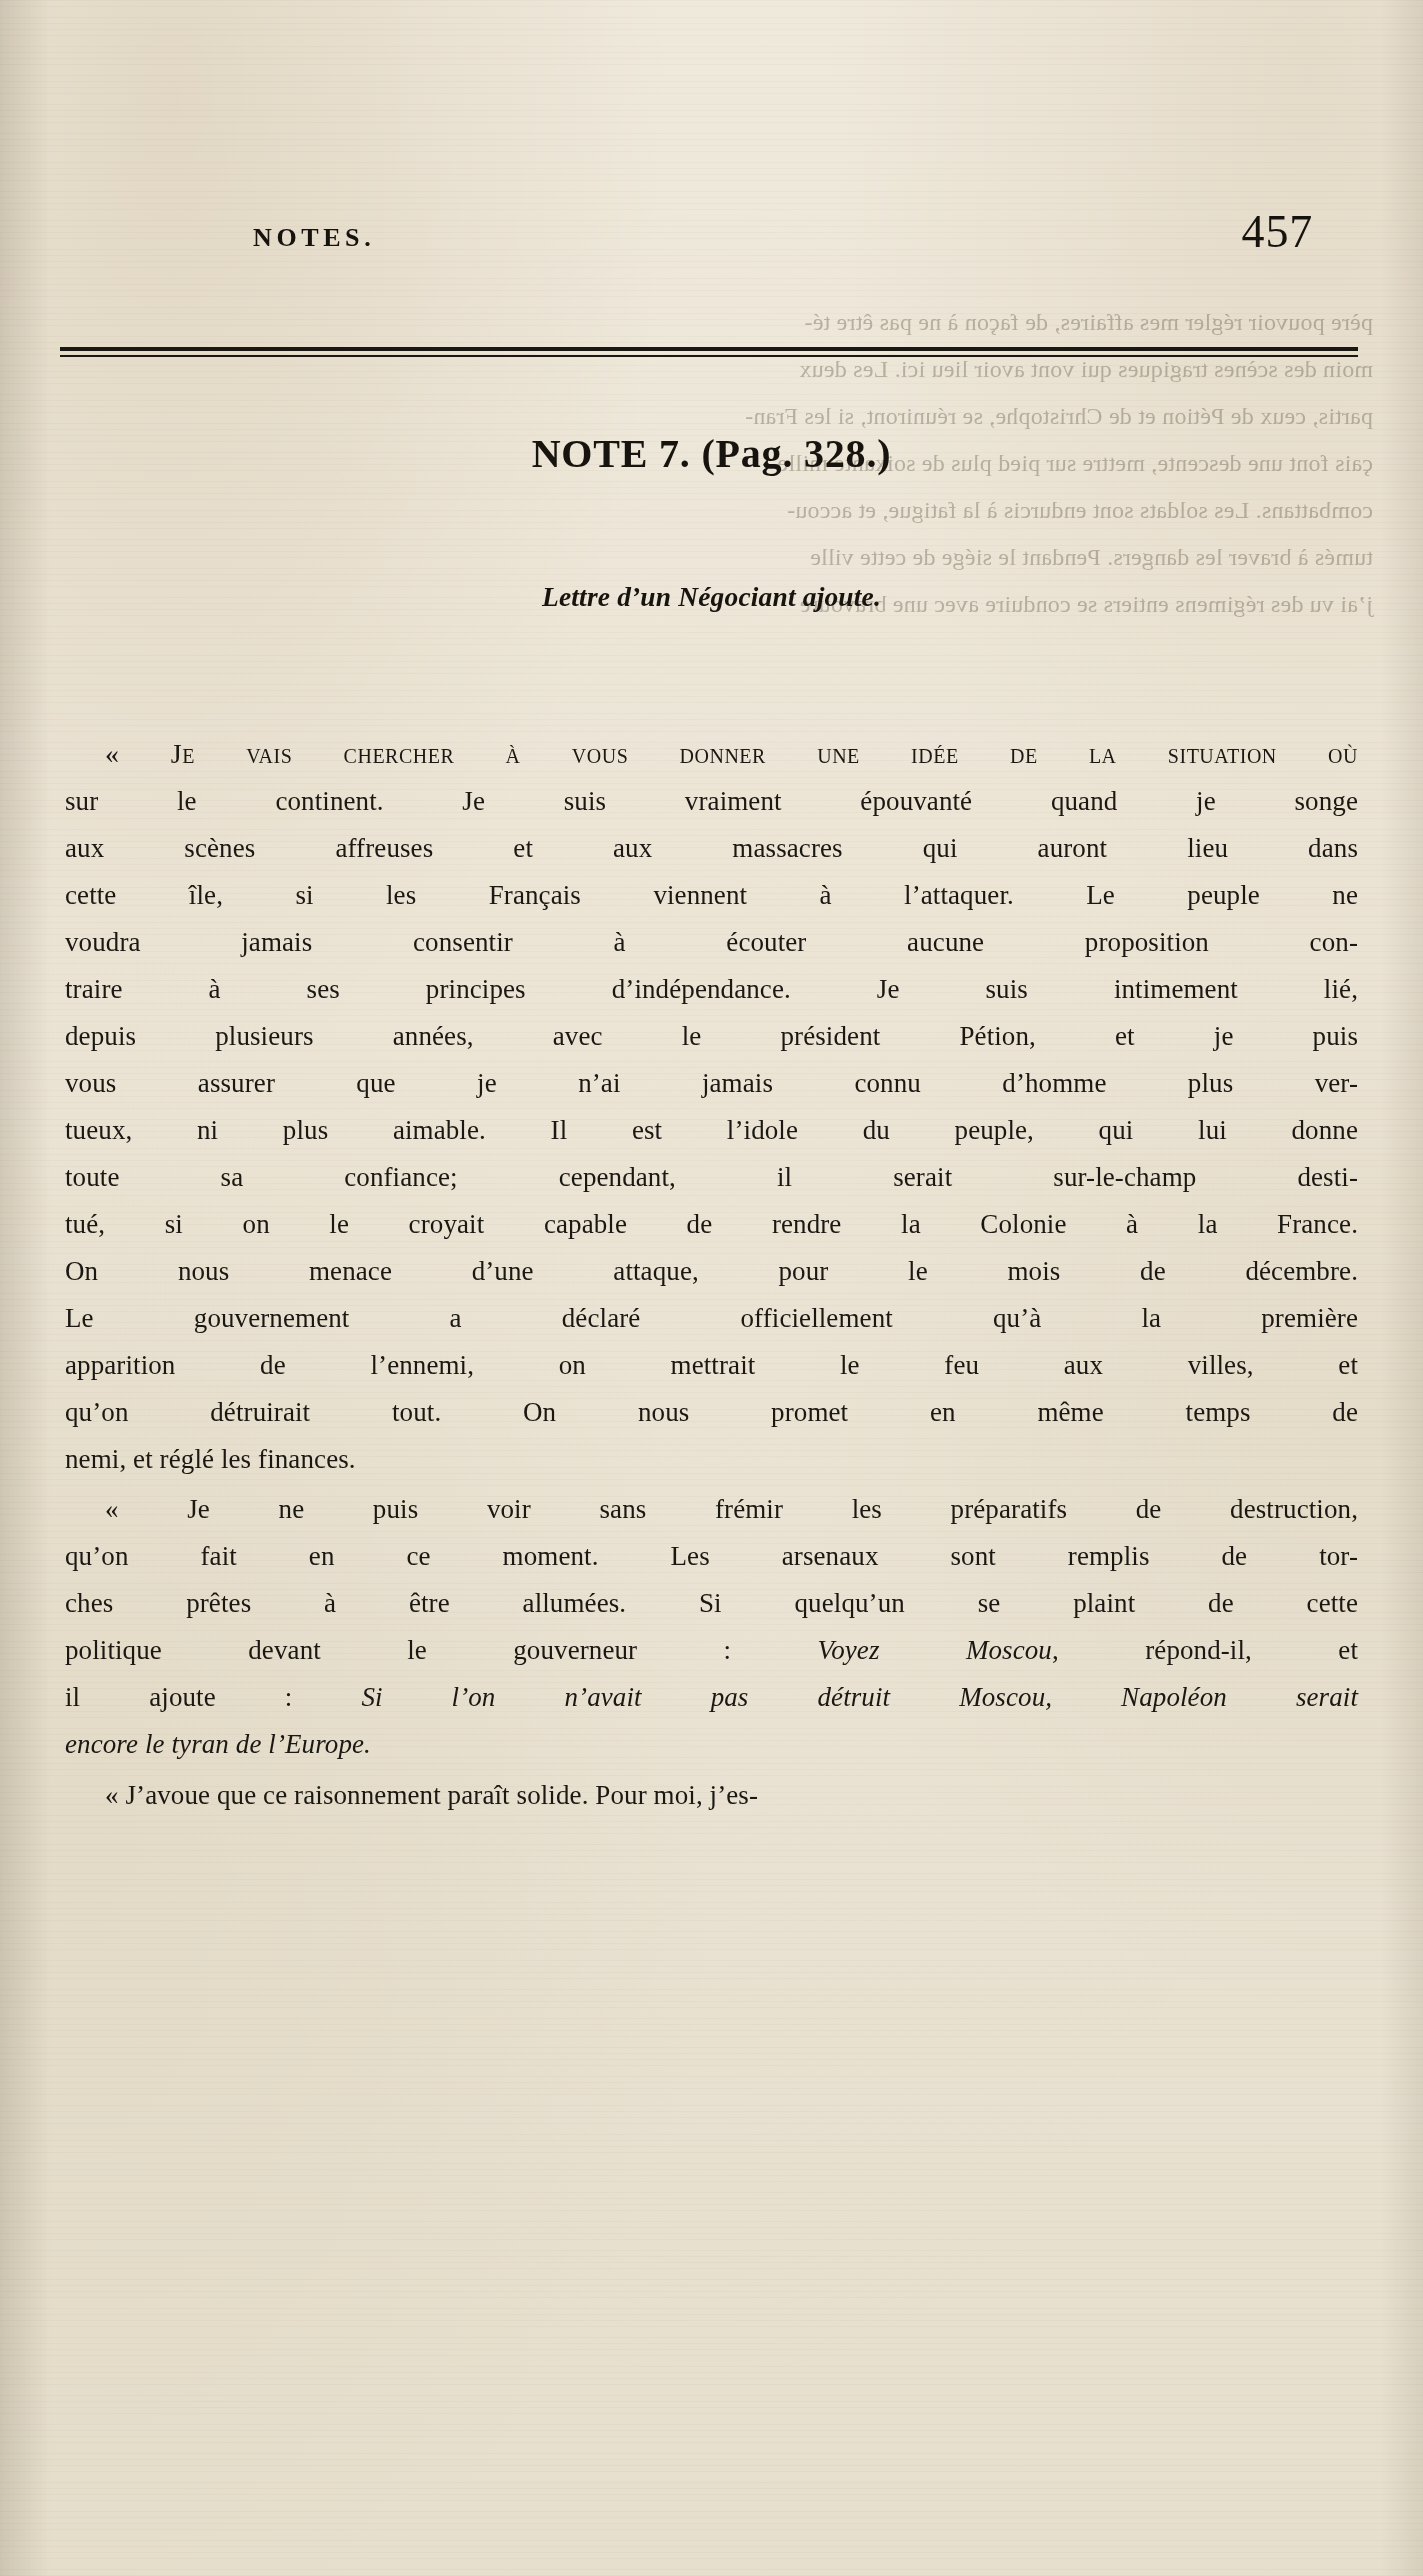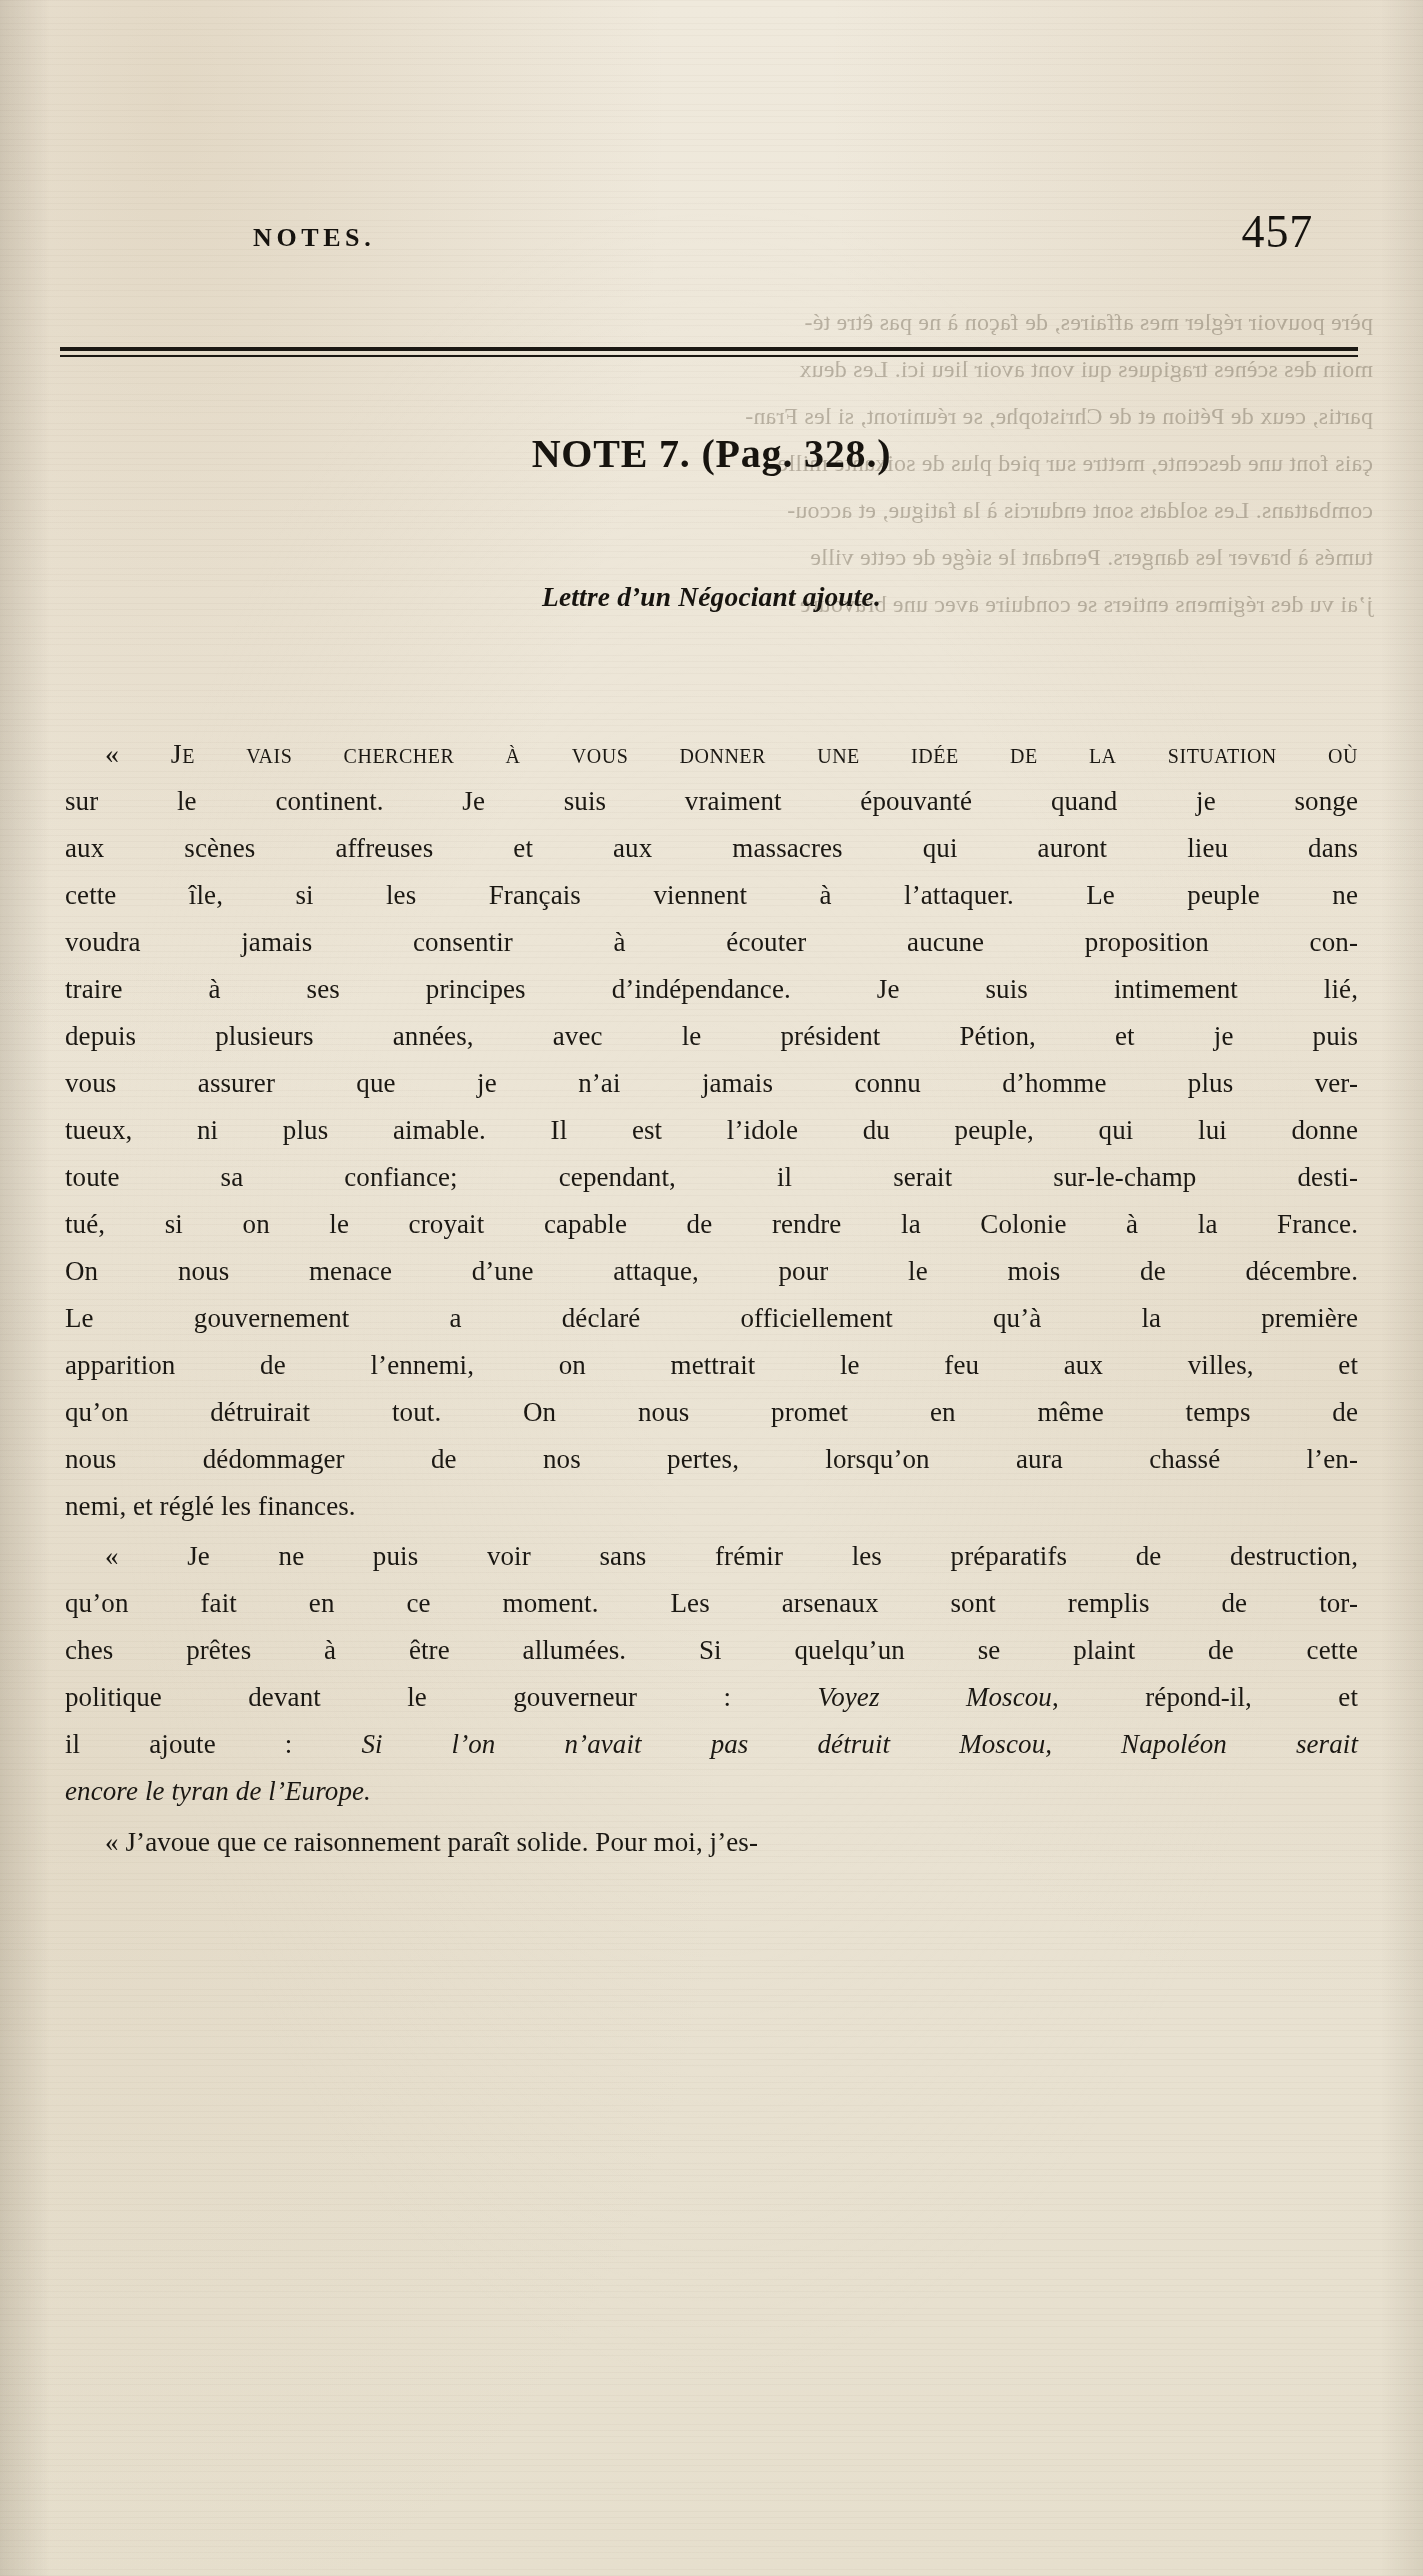--- a/index.html
+++ b/index.html
@@ -213,21 +213,20 @@
         <span class="ln just">traire à ses principes d’indépendance. Je suis intimement lié,</span>
         <span class="ln just">depuis plusieurs années, avec le président Pétion, et je puis</span>
         <span class="ln just">vous assurer que je n’ai jamais connu d’homme plus ver-</span>
         <span class="ln just">tueux, ni plus aimable. Il est l’idole du peuple, qui lui donne</span>
         <span class="ln just">toute sa confiance; cependant, il serait sur-le-champ desti-</span>
         <span class="ln just">tué, si on le croyait capable de rendre la Colonie à la France.</span>
         <span class="ln just">On nous menace d’une attaque, pour le mois de décembre.</span>
         <span class="ln just">Le gouvernement a déclaré officiellement qu’à la première</span>
         <span class="ln just">apparition de l’ennemi, on mettrait le feu aux villes, et</span>
         <span class="ln just">qu’on détruirait tout. On nous promet en même temps de</span>
-        <span class="ln just">nous dédommager de nos pertes, lorsqu’on aura chassé l’en-</span>
         <span class="ln">nemi, et réglé les finances.</span>
       </p>
 
       <p class="para">
         <span class="ln just"><span class="indent"></span><span>« Je ne puis voir sans frémir les préparatifs de destruction,</span></span>
         <span class="ln just">qu’on fait en ce moment. Les arsenaux sont remplis de tor-</span>
         <span class="ln just">ches prêtes à être allumées. Si quelqu’un se plaint de cette</span>
         <span class="ln just">politique devant le gouverneur : <span class="it">Voyez Moscou</span>, répond-il, et</span>
         <span class="ln just">il ajoute : <span class="it">Si l’on n’avait pas détruit Moscou, Napoléon serait</span></span>
         <span class="ln"><span class="it">encore le tyran de l’Europe.</span></span>

